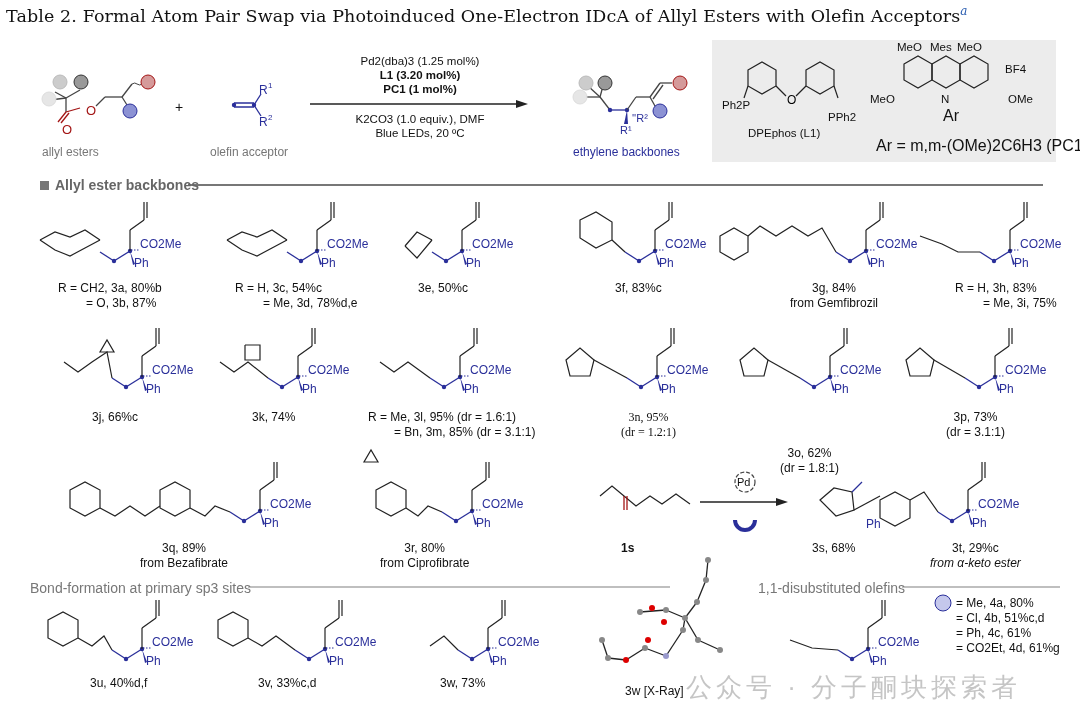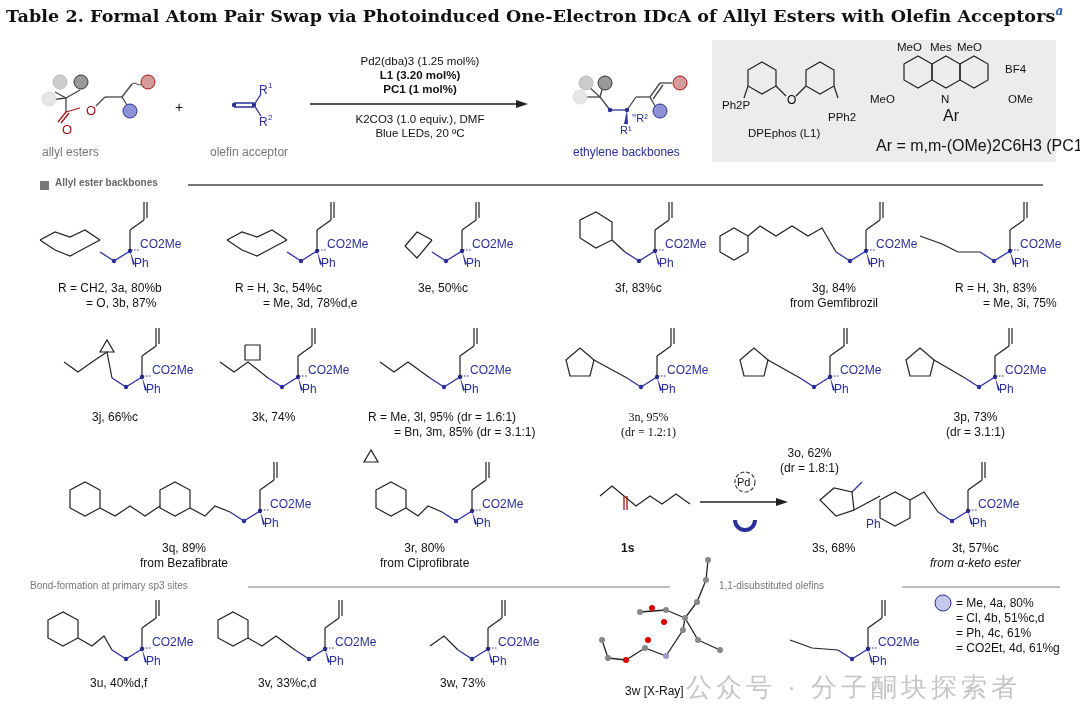--- a/index.html
+++ b/index.html
@@ -1,23 +1,23 @@
 <!DOCTYPE html>
 <html><head>
 <meta charset="utf-8">
 <style>
   html, body { margin:0; padding:0; background:#fff; }
   body { width:1080px; height:704px; position:relative; overflow:hidden; font-family:"Liberation Sans", sans-serif; color:#111; }
-  .title { position:absolute; left:6px; top:4px; font-family:"DejaVu Serif", serif; font-weight:bold; font-size:17.5px; letter-spacing:0.1px; white-space:nowrap; }
+  .title { position:absolute; left:6px; top:4px; font-family:"DejaVu Serif", serif; font-weight:normal; font-size:17.5px; letter-spacing:0.1px; white-space:nowrap; }
   .title sup { color:#2a5db0; font-style:italic; font-size:12px; }
   svg.main { position:absolute; left:0; top:0; }
   .lbl { position:absolute; font-size:12px; text-align:center; white-space:nowrap; line-height:15px; }
   .gray { color:#777; }
   .blue { color:#2a2f9a; }
-  .sec { position:absolute; font-size:10px; color:#777; white-space:nowrap; }
+  .sec { position:absolute; font-size:14px; color:#777; white-space:nowrap; }
   .sec.bold { font-weight:bold; color:#666; }
   .cond { position:absolute; font-size:11.5px; text-align:center; line-height:14px; white-space:nowrap; }
   .box { position:absolute; left:712px; top:40px; width:344px; height:122px; background:#ececec; }
   .wm { position:absolute; left:686px; top:670px; font-size:26px; color:rgba(150,150,150,0.55); letter-spacing:4px; white-space:nowrap; }
 </style>
 </head>
 <body>
 
 <div class="title"><span>Table 2. Formal Atom Pair Swap via Photoinduced One-Electron IDcA of Allyl Esters with Olefin Acceptors</span><sup>a</sup></div>
 
@@ -258,21 +258,21 @@
 <div class="lbl" style="left:957px;top:40px;font-size:11.5px;">MeO</div>
 <div class="lbl" style="left:1005px;top:62px;font-size:11.5px;">BF4</div>
 <div class="lbl" style="left:870px;top:92px;font-size:11.5px;">MeO</div>
 <div class="lbl" style="left:941px;top:92px;font-size:11.5px;">N</div>
 <div class="lbl" style="left:1008px;top:92px;font-size:11.5px;">OMe</div>
 <div class="lbl" style="left:943px;top:108px;font-size:16px;">Ar</div>
 <div class="lbl" style="left:876px;top:138px;font-size:16px;">Ar = m,m-(OMe)2C6H3 (PC1)</div>
 
 <div class="sec bold" style="left:55px;top:177px;">Allyl ester backbones</div>
 <div class="sec" style="left:30px;top:580px;">Bond-formation at primary sp3 sites</div>
-<div class="sec" style="left:719px;top:580px;text-align:center;">1,1-disubstituted olefins</div>
+<div class="sec" style="left:758px;top:580px;text-align:center;">1,1-disubstituted olefins</div>
 
 <div>
   <div class="lbl blue" style="left:140px;top:237px;">CO2Me</div>
     <div class="lbl blue" style="left:134px;top:256px;">Ph</div>
   <div class="lbl blue" style="left:327px;top:237px;">CO2Me</div>
     <div class="lbl blue" style="left:321px;top:256px;">Ph</div>
   <div class="lbl blue" style="left:472px;top:237px;">CO2Me</div>
     <div class="lbl blue" style="left:466px;top:256px;">Ph</div>
   <div class="lbl blue" style="left:665px;top:237px;">CO2Me</div>
     <div class="lbl blue" style="left:659px;top:256px;">Ph</div>
@@ -355,21 +355,21 @@
     <div>3q, 89%</div>
     <div>from Bezafibrate</div>
   </div>
 <div class="lbl" style="left:380px;top:541px;">
     <div>3r, 80%</div>
     <div>from Ciprofibrate</div>
   </div>
 <div class="lbl" style="left:621px;top:541px;font-weight:bold;">1s</div>
 <div class="lbl" style="left:812px;top:541px;">3s, 68%</div>
 <div class="lbl" style="left:930px;top:541px;">
-    <div>3t, 57%c</div>
+    <div>3t, 29%c</div>
     <div style="font-style:italic">from α-keto ester</div>
   </div>
 
 <div class="lbl" style="left:90px;top:676px;">3u, 40%d,f</div>
 <div class="lbl" style="left:258px;top:676px;">3v, 33%c,d</div>
 <div class="lbl" style="left:440px;top:676px;">3w, 73%</div>
 <div class="lbl" style="left:625px;top:684px;">3w [X-Ray]</div>
 <div class="lbl" style="left:956px;top:596px;text-align:left;">
   <div>= Me, 4a, 80%</div>
   <div>= Cl, 4b, 51%c,d</div>

